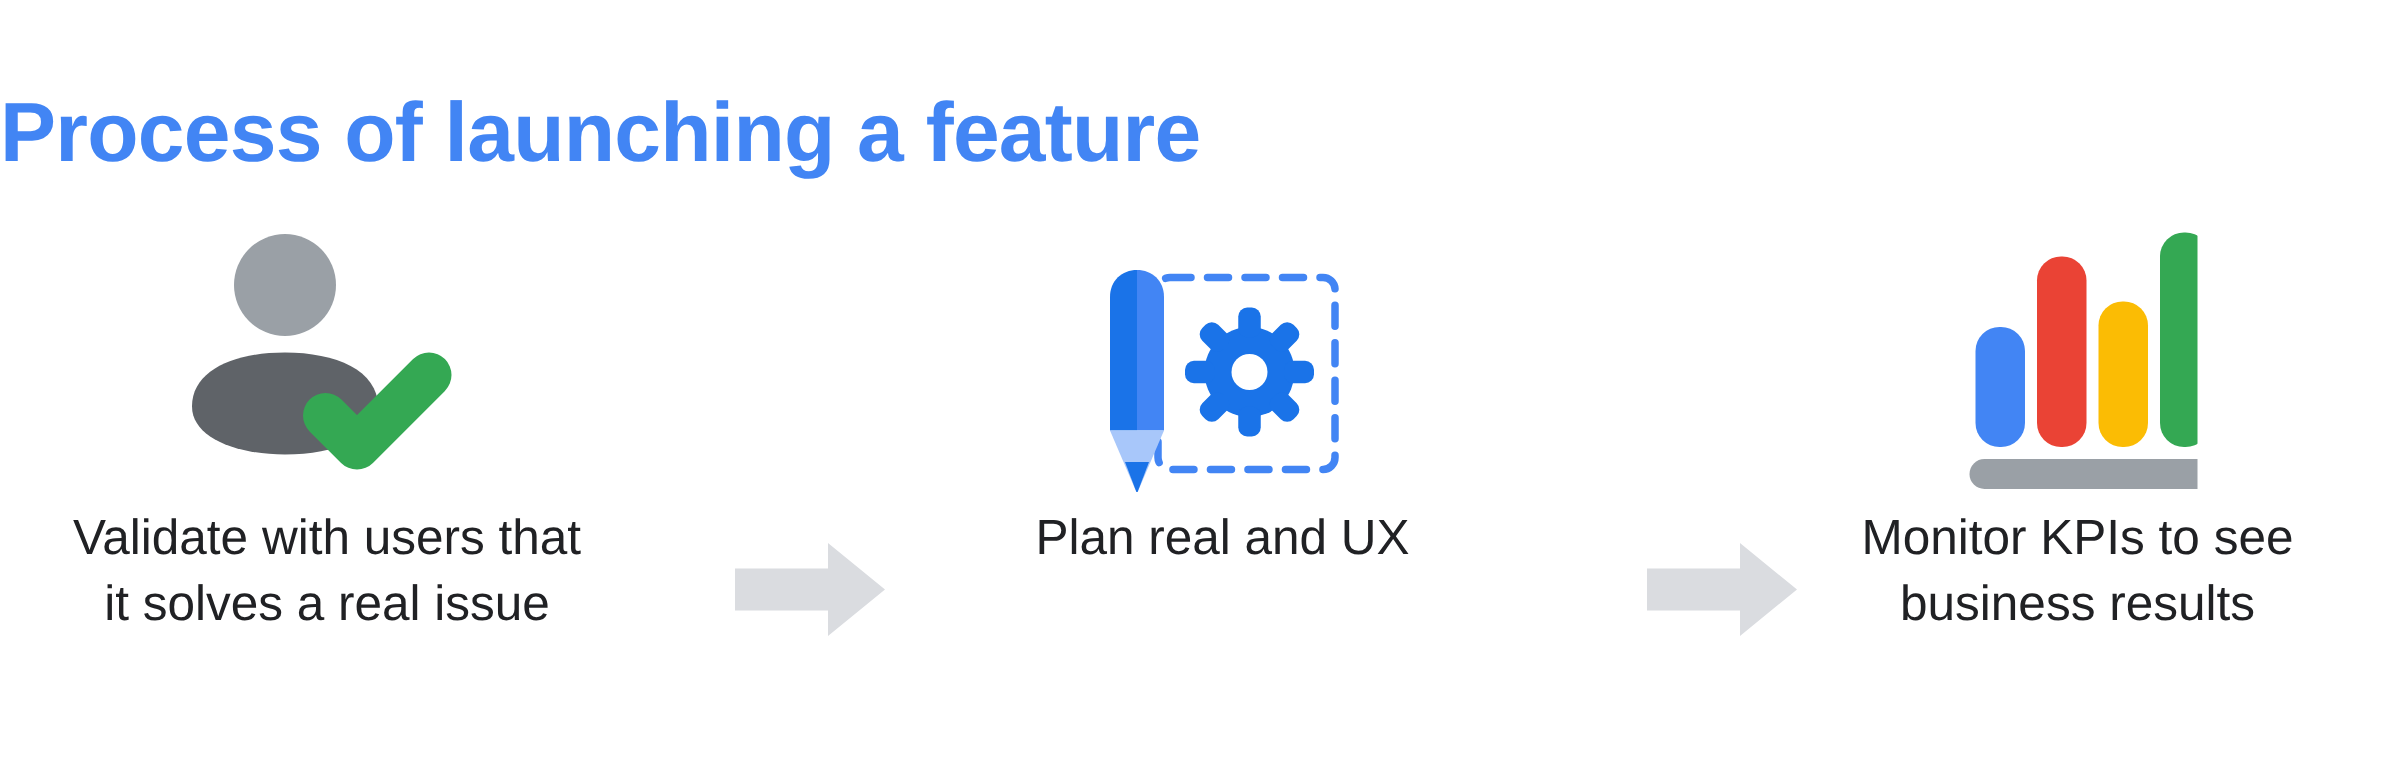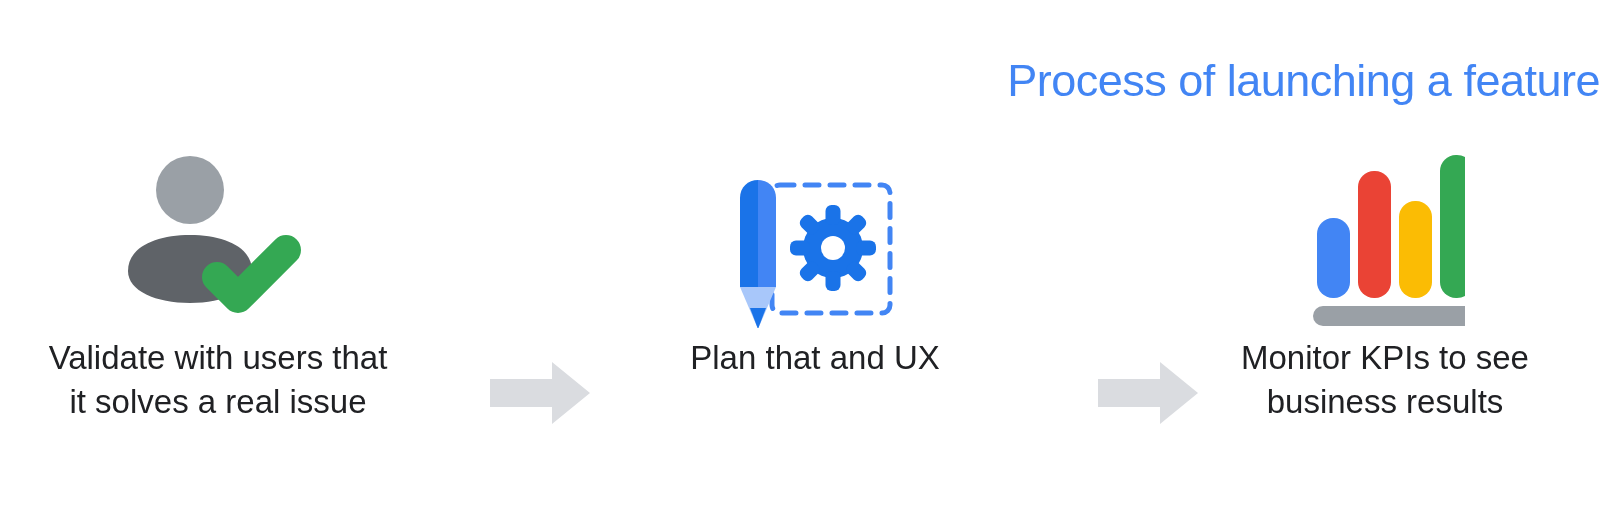--- a/index.html
+++ b/index.html
@@ -22,23 +22,23 @@
     height: 506px;
     background: #ffffff;
   }
 
   
   .title {
     position: absolute;
     left: 0;
     top: 55px;
     width: 1600px;
-    text-align: right;
-    font-size: 45px;
-    font-weight: normal;
+    text-align: left;
+    font-size: 56px;
+    font-weight: bold;
     letter-spacing: -0.5px;
     color: #4285F4;
     white-space: nowrap;
   }
 
   
   .steps {
     position: absolute;
     left: 0;
     top: 140px;
@@ -143,21 +143,21 @@
               <rect x="-7.5" y="-43" width="15" height="20" rx="6" transform="rotate(45)"></rect>
               <rect x="-7.5" y="23" width="15" height="20" rx="6" transform="rotate(45)"></rect>
               <rect x="-43" y="-7.5" width="20" height="15" rx="6" transform="rotate(45)"></rect>
               <rect x="23" y="-7.5" width="20" height="15" rx="6" transform="rotate(45)"></rect>
             </g>
             <circle cx="0" cy="0" r="12" fill="#ffffff"></circle>
           </g>
         </svg>
       </div>
       <div class="caption">
-        <span class="line">Plan that and UX</span>
+        <span class="line">Plan real and UX</span>
       </div>
     </div>
 
     <div class="arrow arrow-2">
       <svg width="100" height="62" viewBox="0 0 100 62">
         <path d="M0 17 L62 17 L62 0 L100 31 L62 62 L62 45 L0 45 Z" fill="#DADCE0"></path>
       </svg>
     </div>
 
     <div class="step step-3">

